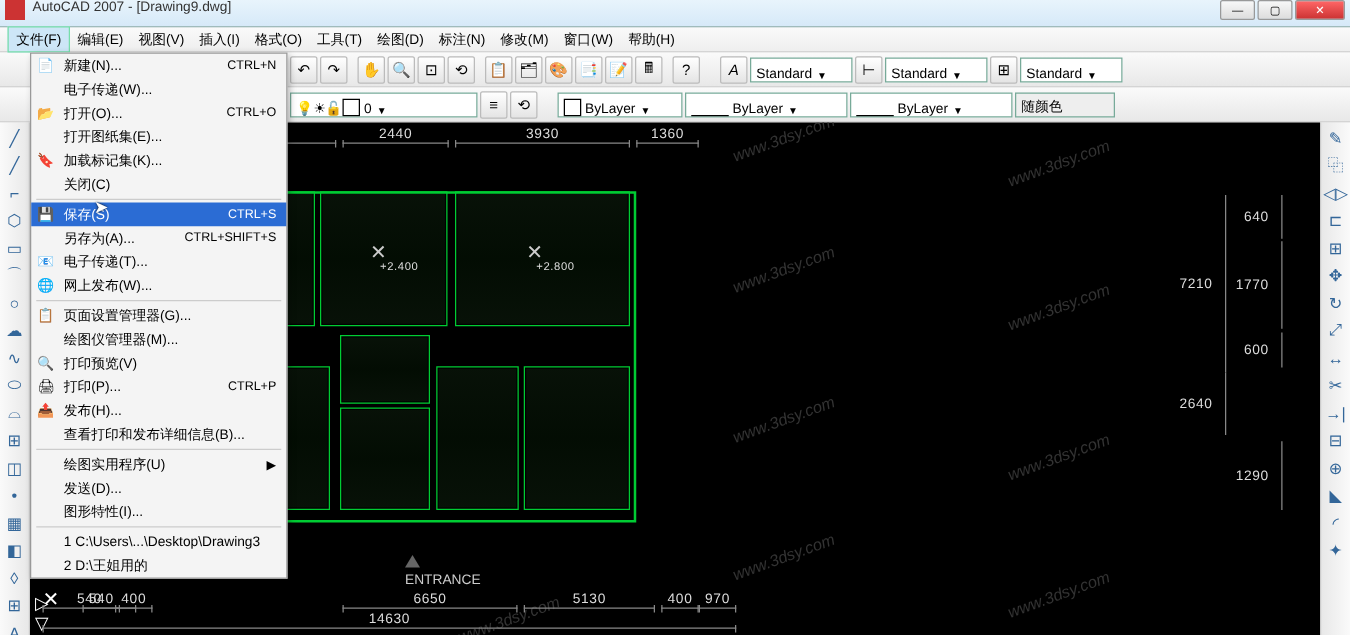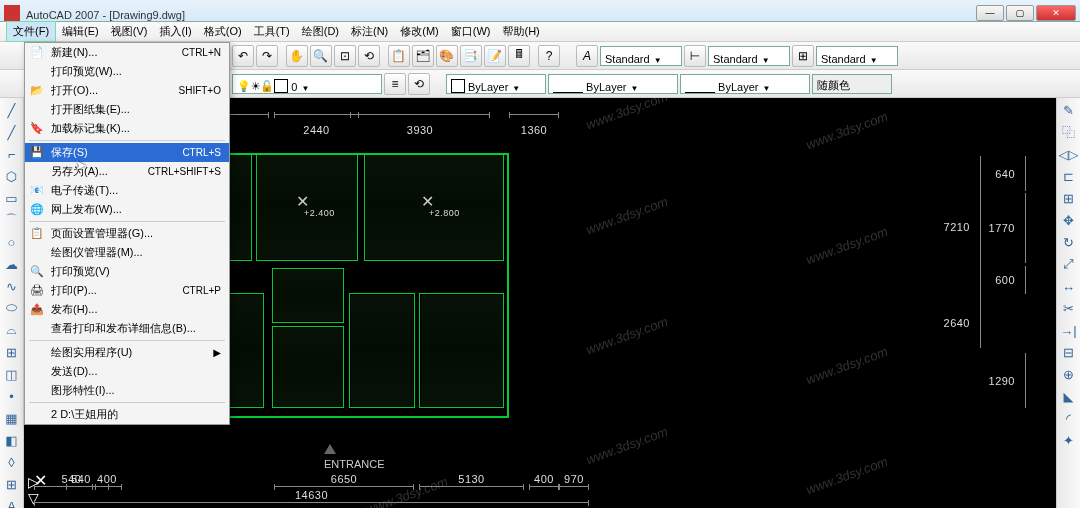--- a/index.html
+++ b/index.html
@@ -1,17 +1,17 @@
 <!DOCTYPE html>
 <html><head>
 <meta charset="utf-8">
 <style>
   * { box-sizing: border-box; margin: 0; padding: 0; font-family: "Microsoft YaHei", "Segoe UI", Tahoma, sans-serif; font-size: 11px; }
   body { width: 1080px; height: 508px; background: #f0f0f0; overflow: hidden; position: relative; }
-  .titlebar { height: 22px; background: linear-gradient(#e8f4fc,#d6e9f8); display:flex; align-items:flex-end; padding:0 4px; border-bottom:1px solid #8aa; }
+  .titlebar { height: 22px; background: linear-gradient(#e8f4fc,#d6e9f8); display:flex; align-items:flex-start; padding:0 4px; border-bottom:1px solid #8aa; }
   .title-icon { width:16px; height:16px; background:#c33; margin-right:6px; display:inline-block; }
   .title-text { flex:1; color:#333; }
   .win-btns { display:flex; gap:2px; }
   .win-btn { width:28px; height:16px; border:1px solid #999; background:linear-gradient(#f8f8f8,#ddd); border-radius:2px; display:flex; align-items:center; justify-content:center; font-size:9px; }
   .win-btn.close { background:linear-gradient(#f66,#c33); color:#fff; width:40px; }
   .menubar { height:20px; background:linear-gradient(#fafafa,#eee); display:flex; align-items:center; padding:0 6px; border-bottom:1px solid #ccc; }
   .menu-item { padding:2px 6px; cursor:default; }
   .menu-item.active { background:#cde6f7; border:1px solid #7da; }
   .toolbar-row { height:28px; background:linear-gradient(#fafafa,#e8e8e8); border-bottom:1px solid #ccc; display:flex; align-items:center; padding:0 4px; gap:2px; overflow:hidden; }
   .tb-btn { width:22px; height:22px; background:linear-gradient(#fff,#e4e4e4); border:1px solid #bbb; border-radius:2px; display:flex; align-items:center; justify-content:center; font-size:12px; }
@@ -21,21 +21,21 @@
   .layer-sw { width:14px; height:14px; background:#fff; border:1px solid #000; margin-right:3px; }
   .workarea { position:relative; height:438px; display:flex; }
   .left-toolbar { width:24px; background:linear-gradient(90deg,#fafafa,#e8e8e8); border-right:1px solid #ccc; display:flex; flex-direction:column; align-items:center; padding-top:2px; gap:2px; }
   .lt-btn { width:20px; height:20px; border:1px solid transparent; display:flex; align-items:center; justify-content:center; font-size:13px; color:#369; }
   .right-toolbar { width:24px; background:linear-gradient(90deg,#e8e8e8,#fafafa); border-left:1px solid #ccc; display:flex; flex-direction:column; align-items:center; padding-top:2px; gap:2px; }
   .canvas { flex:1; background:#000; position:relative; overflow:hidden; }
   .dim { position:absolute; color:#ddd; font-size:9px; letter-spacing:0.5px; }
   .dimh { top:16px; border-top:1px solid #888; height:8px; }
   .dimh::before,.dimh::after { content:''; position:absolute; top:-3px; width:1px; height:6px; background:#888; }
   .dimh::before{left:0} .dimh::after{right:0}
-  .dimh span { position:absolute; top:-14px; left:50%; transform:translateX(-50%);margin-top:23px; }
+  .dimh span { position:absolute; top:-14px; left:50%; transform:translateX(-50%); }
   .dimb { bottom:42px; border-top:1px solid #888; height:8px; }
   .dimb::before,.dimb::after { content:''; position:absolute; top:-3px; width:1px; height:6px; background:#888; }
   .dimb::before{left:0} .dimb::after{right:0}
   .dimb span { position:absolute; top:-14px; left:50%; transform:translateX(-50%); }
   .dimb2 { bottom:26px; border-top:1px solid #888; height:8px; }
   .dimb2::before,.dimb2::after { content:''; position:absolute; top:-3px; width:1px; height:6px; background:#888; }
   .dimb2::before{left:0} .dimb2::after{right:0}
   .dimb2 span { position:absolute; top:-14px; left:50%; transform:translateX(-50%); }
   .dimv { right:30px; border-right:1px solid #888; width:8px; writing-mode:vertical-rl; }
   .dimv span { position:absolute; right:10px; top:50%; transform:translateY(-50%); writing-mode:horizontal-tb; }
@@ -207,21 +207,21 @@
       <div class="dim" style="left: 150px; top: 250px;">+2.800</div>
       <div class="dim dimh" style="left: 10px; width: 60px;">
         <span>1520</span>
       </div>
       <div class="dim dimh" style="left: 75px; width: 170px;">
         <span>4980</span>
       </div>
       <div class="dim dimh" style="left: 250px; width: 85px;">
         <span>2440</span>
       </div>
-      <div class="dim dimh" style="left: 326px; width: 140px;">
+      <div class="dim dimh" style="left: 340px; width: 140px;">
         <span>3930</span>
       </div>
       <div class="dim dimh" style="left: 485px; width: 50px;">
         <span>1360</span>
       </div>
       <div class="dim dimb" style="left: 10px; width: 75px;">
         <span>540</span>
       </div>
       <div class="dim dimb" style="left: 42px; width: 30px;">
         <span>540</span>
@@ -284,33 +284,36 @@
   </div>
 </div>
 
 <div class="file-menu" id="file-menu">
     <div class="fm-item">
       <span class="ico">📄</span>
       <span>新建(N)...</span>
       <span class="sc">CTRL+N</span>
     </div>
     <div class="fm-item">
-      <span>打印预览(W)...</span>
+      <span>电子传递(W)...</span>
     </div>
     <div class="fm-item">
       <span class="ico">📂</span>
       <span>打开(O)...</span>
-      <span class="sc">SHIFT+O</span>
+      <span class="sc">CTRL+O</span>
     </div>
     <div class="fm-item">
       <span>打开图纸集(E)...</span>
     </div>
     <div class="fm-item">
       <span class="ico">🔖</span>
       <span>加载标记集(K)...</span>
+    </div>
+    <div class="fm-item">
+      <span>关闭(C)</span>
     </div>
     <div class="fm-sep"></div>
     <div class="fm-item hover">
       <span class="ico">💾</span>
       <span>保存(S)</span>
       <span class="sc">CTRL+S</span>
     </div>
     <div class="fm-item">
       <span>另存为(A)...</span>
       <span class="sc">CTRL+SHIFT+S</span>
@@ -353,16 +356,19 @@
       <span class="sc">▶</span>
     </div>
     <div class="fm-item">
       <span>发送(D)...</span>
     </div>
     <div class="fm-item">
       <span>图形特性(I)...</span>
     </div>
     <div class="fm-sep"></div>
     <div class="fm-item">
+      <span>1 C:\Users\...\Desktop\Drawing3</span>
+    </div>
+    <div class="fm-item">
       <span>2 D:\王姐用的</span>
     </div>
   </div>
 <div class="cursor-arrow">➤</div>
 
 </body></html>

